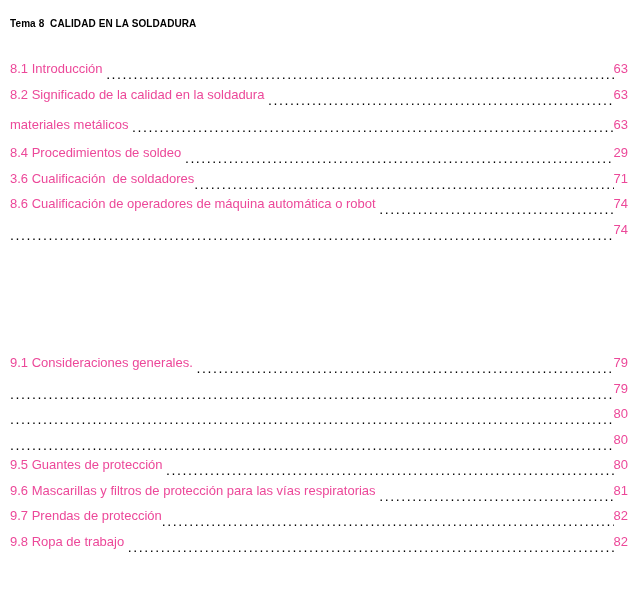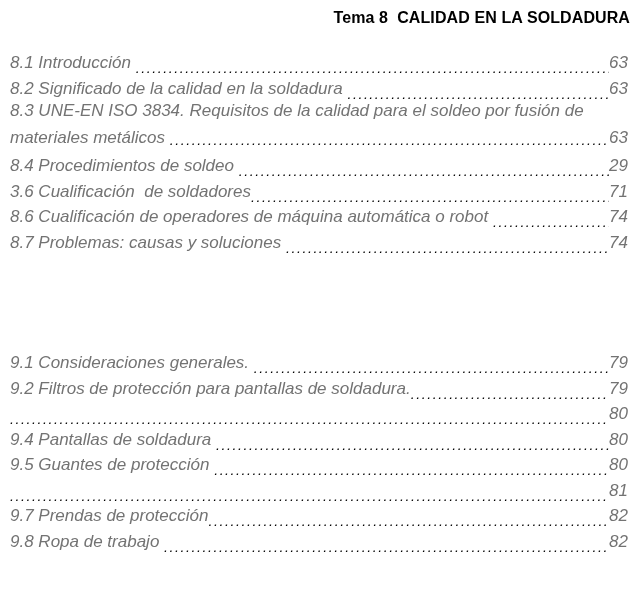--- a/index.html
+++ b/index.html
@@ -28,44 +28,42 @@
     box-sizing: border-box;
   }
 
   .toc-section {
     position: absolute;
     left: 10px;
     width: 620px;
   }
 
   .section-heading {
-    font-size: 16px;
+    font-size: 10px;
     font-weight: bold;
     letter-spacing: 0.1px;
     line-height: 18px;
     white-space: pre;
-    margin: 0 0 0 0;
+    margin: 6px 0 0 0;
     color: #000;
-    text-align: right;
   }
 
   .entries {
     margin: 0;
     padding: 0;
     list-style: none;
   }
 
   .toc-entry {
     display: block;
     position: relative;
-    font-size: 17px;
+    font-size: 13px;
     line-height: 25.5px;
-    color: #737373;
+    color: #ec4899;
     width: 618px;
-    font-style: italic;
   }
 
   
   .entry-row {
     display: flex;
     align-items: flex-end;
     width: 100%;
   }
 
   .entry-title {
@@ -139,21 +137,20 @@
           </div>
         </li>
         <li class="toc-entry">
           <div class="entry-row">
             <span class="entry-title">8.2 Significado de la calidad en la soldadura </span>
             <span class="leader"></span>
             <span class="entry-page">63</span>
           </div>
         </li>
         <li class="toc-entry wrapped">
-          <div class="entry-wrap-first">8.3 UNE-EN ISO 3834. Requisitos de la calidad para el soldeo por fusión de</div>
           <div class="entry-wrap-second">
             <span class="entry-title">materiales metálicos </span>
             <span class="leader"></span>
             <span class="entry-page">63</span>
           </div>
         </li>
         <li class="toc-entry">
           <div class="entry-row">
             <span class="entry-title">8.4 Procedimientos de soldeo </span>
             <span class="leader"></span>
@@ -169,67 +166,65 @@
         </li>
         <li class="toc-entry">
           <div class="entry-row">
             <span class="entry-title">8.6 Cualificación de operadores de máquina automática o robot </span>
             <span class="leader"></span>
             <span class="entry-page">74</span>
           </div>
         </li>
         <li class="toc-entry">
           <div class="entry-row">
-            <span class="entry-title">8.7 Problemas: causas y soluciones </span>
             <span class="leader"></span>
             <span class="entry-page">74</span>
           </div>
         </li>
       </ul>
   </div>
 
   <div class="toc-section" id="section-1" style="top:327px;">
     <div class="gap-after-heading"></div>
     <ul class="entries" id="entries-1">
         <li class="toc-entry">
           <div class="entry-row">
             <span class="entry-title">9.1 Consideraciones generales. </span>
             <span class="leader"></span>
             <span class="entry-page">79</span>
           </div>
         </li>
         <li class="toc-entry">
           <div class="entry-row">
-            <span class="entry-title">9.2 Filtros de protección para pantallas de soldadura.</span>
             <span class="leader"></span>
             <span class="entry-page">79</span>
           </div>
         </li>
         <li class="toc-entry">
           <div class="entry-row">
             <span class="leader"></span>
             <span class="entry-page">80</span>
           </div>
         </li>
         <li class="toc-entry">
           <div class="entry-row">
-            <span class="entry-title">9.4 Pantallas de soldadura </span>
             <span class="leader"></span>
             <span class="entry-page">80</span>
           </div>
         </li>
         <li class="toc-entry">
           <div class="entry-row">
             <span class="entry-title">9.5 Guantes de protección </span>
             <span class="leader"></span>
             <span class="entry-page">80</span>
           </div>
         </li>
         <li class="toc-entry">
           <div class="entry-row">
+            <span class="entry-title">9.6 Mascarillas y filtros de protección para las vías respiratorias </span>
             <span class="leader"></span>
             <span class="entry-page">81</span>
           </div>
         </li>
         <li class="toc-entry">
           <div class="entry-row">
             <span class="entry-title">9.7 Prendas de protección</span>
             <span class="leader"></span>
             <span class="entry-page">82</span>
           </div>

